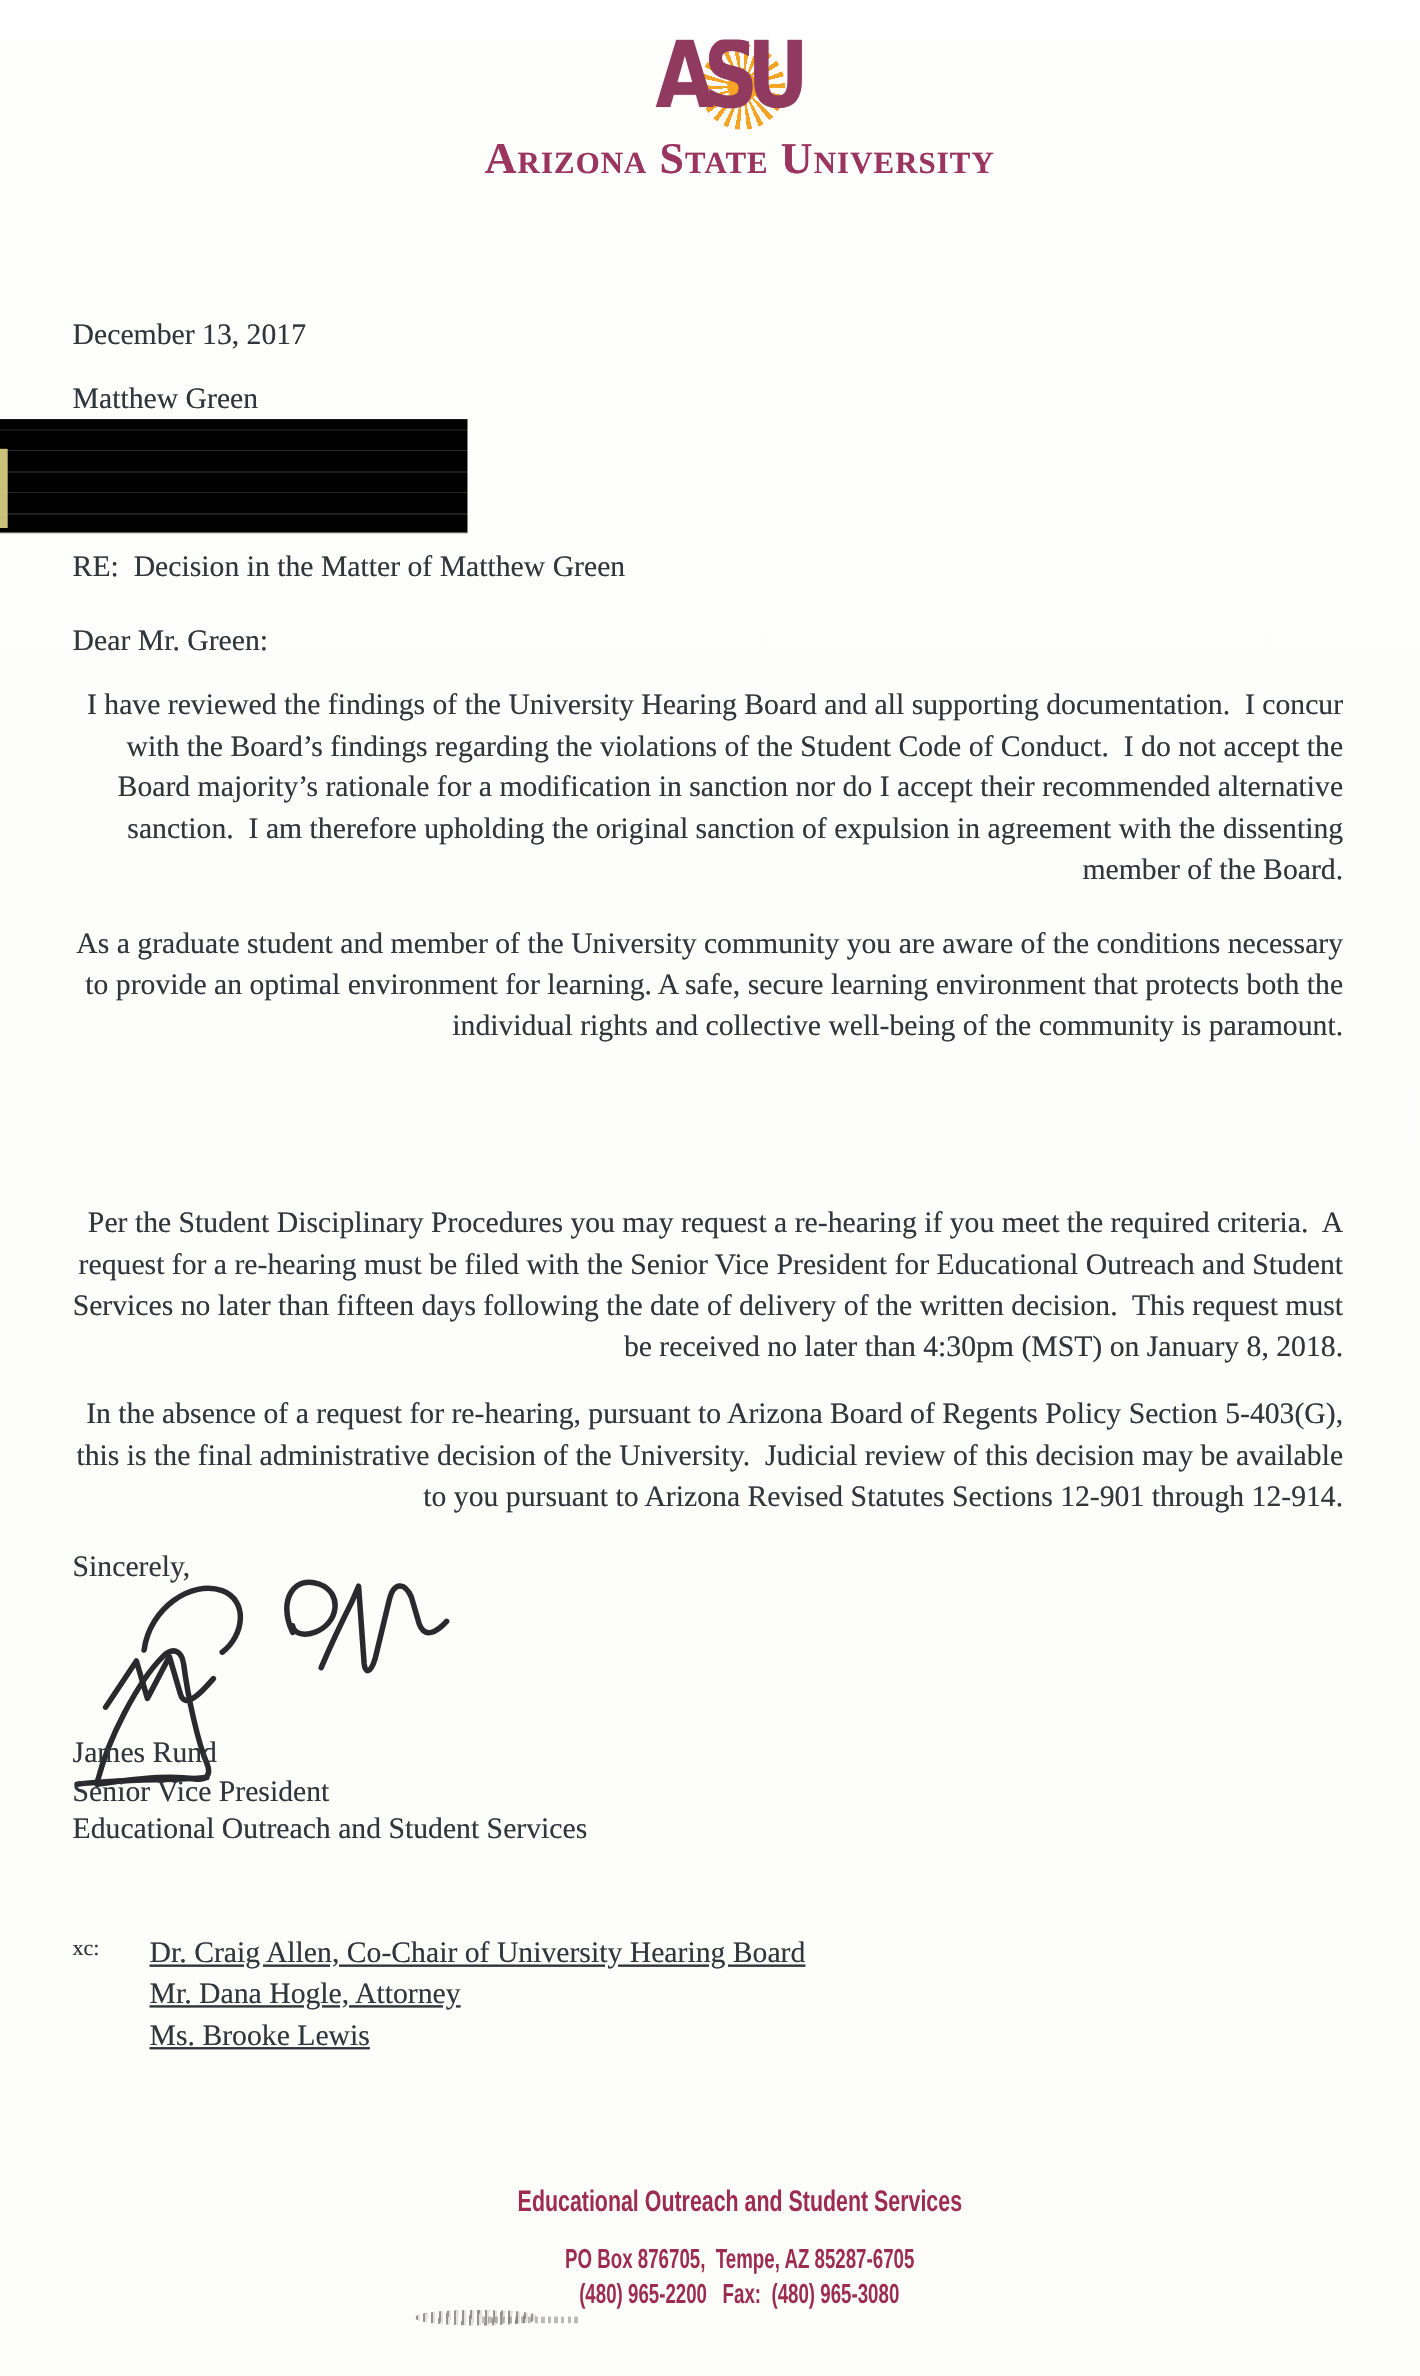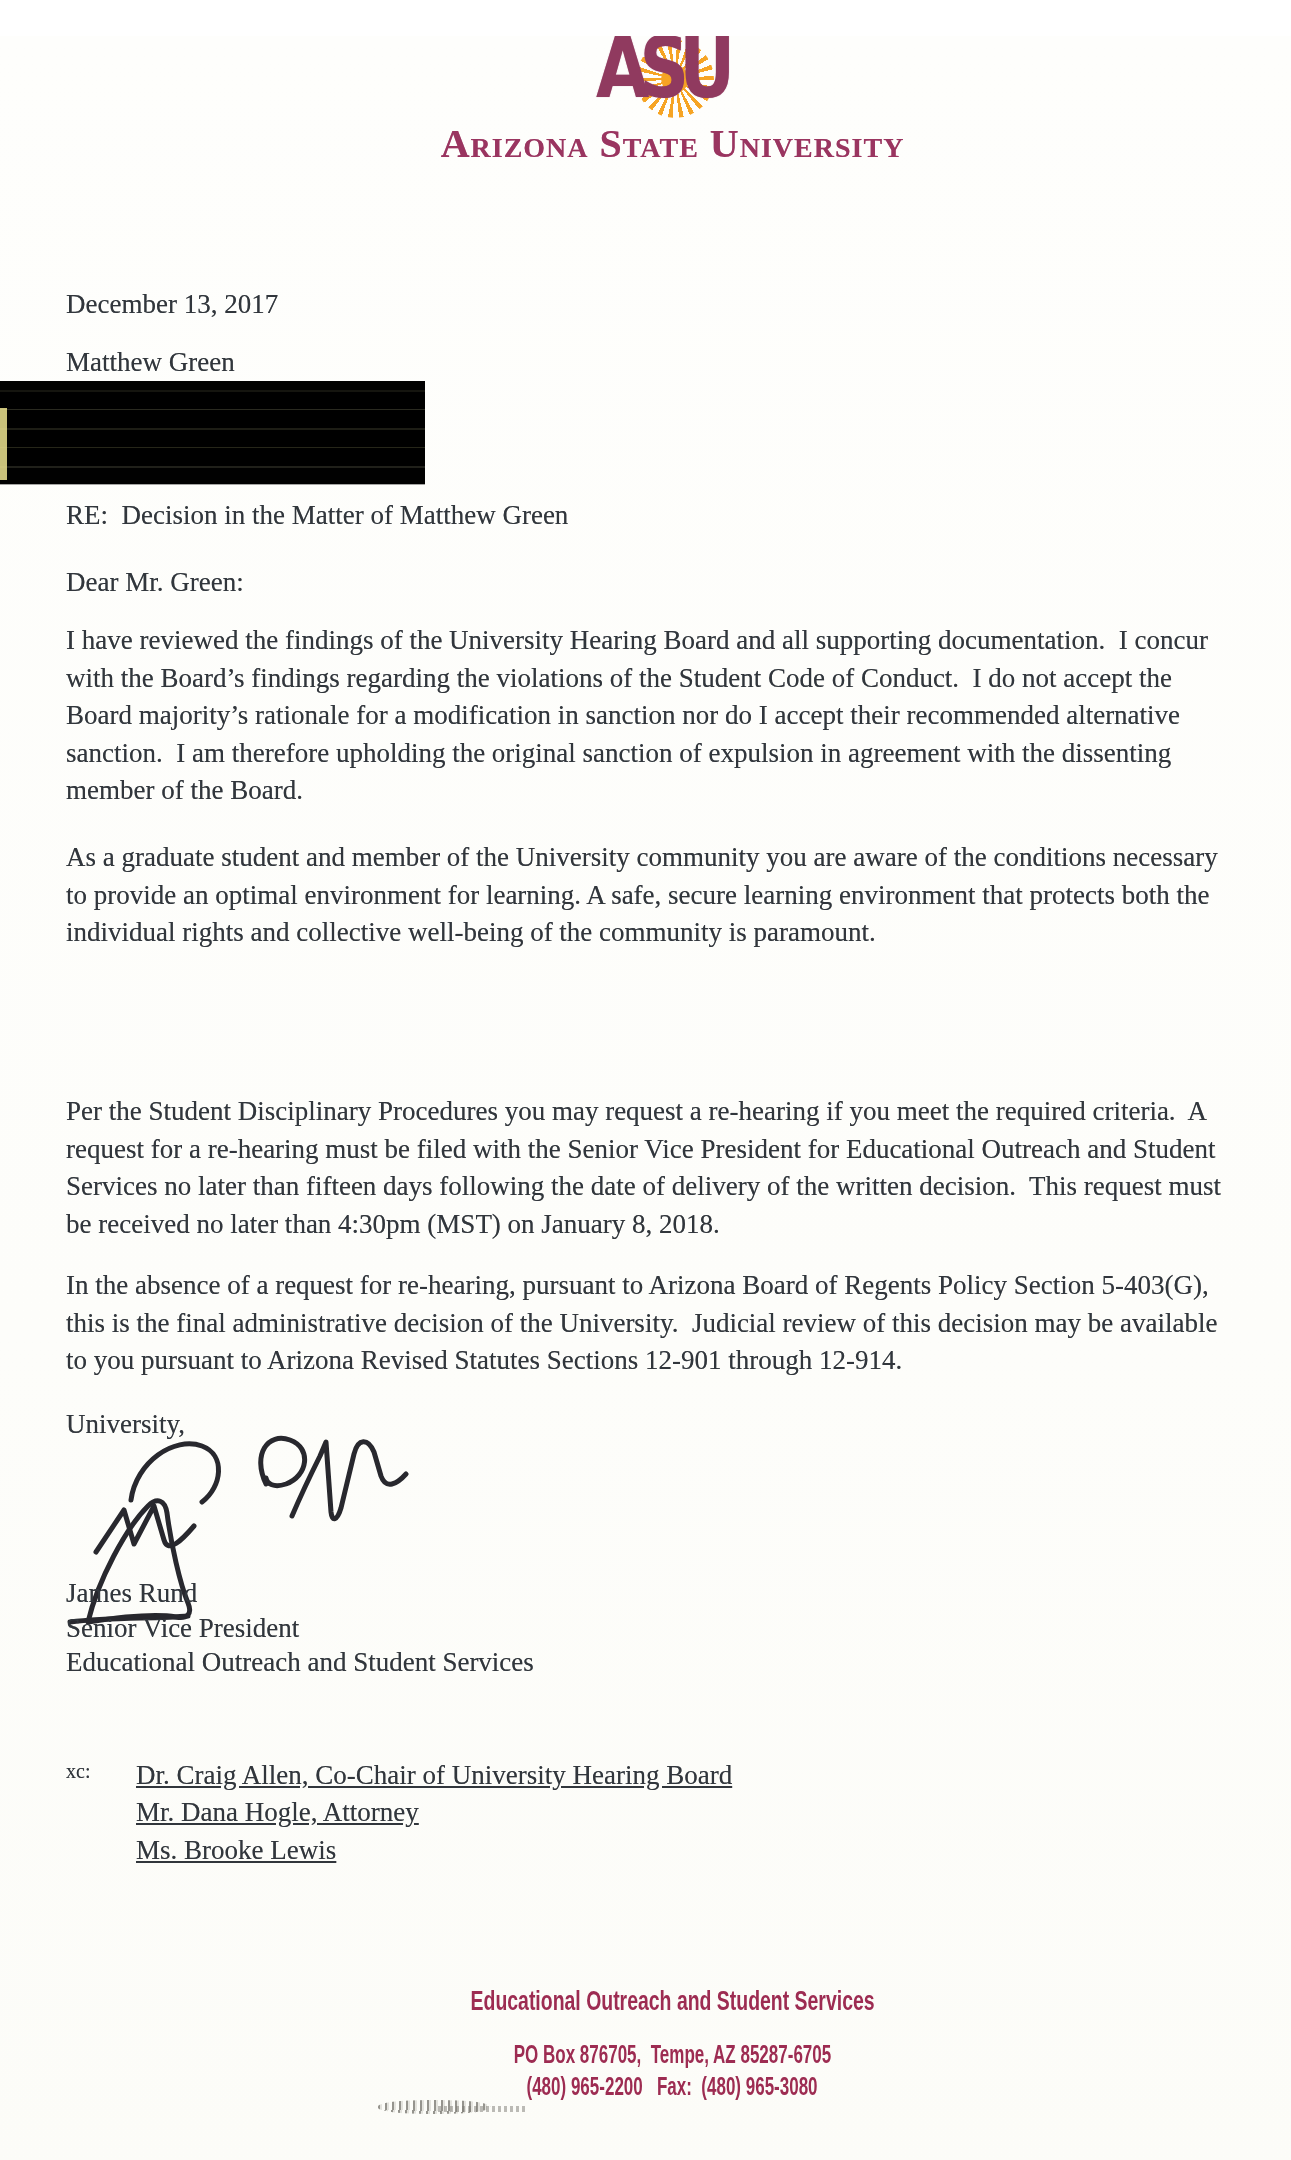--- a/index.html
+++ b/index.html
@@ -31,20 +31,21 @@
     left:27px;top:84px;width:1291px;text-align:center;
     font-family:"Liberation Serif", serif;font-variant:small-caps;font-weight:700;
     font-size:40px;letter-spacing:1px;color:#9a3560;
     text-shadow:0 0 .6px rgba(154,53,96,.55);
   }
   
   .bodytext{
     left:66px;width:1155px;font-size:27px;line-height:37.6px;
     white-space:pre-wrap;
     text-shadow:0 0 .5px rgba(49,54,60,.55);
+    text-align:right;
   }
   .single{width:auto;white-space:pre;}
   
   .redaction{
     left:0;top:345px;width:425px;height:103px;
     background:
       linear-gradient(180deg,
         #010101 0 9%, #15150f 9% 10.5%, #000 10.5% 27%, #2a2a20 27% 28.5%,
         #000 28.5% 46%, #1d1d15 46% 47.5%, #000 47.5% 64%, #262619 64% 65.5%,
         #000 65.5% 83%, #20201a 83% 84.5%, #010101 84.5% 100%);
@@ -96,21 +97,21 @@
   <div class="abs yellow-sliver"></div>
 
   <div class="abs bodytext single" style="top:461px">RE:  Decision in the Matter of Matthew Green</div>
   <div class="abs bodytext single" style="top:528px">Dear Mr. Green:</div>
 
   <div class="abs bodytext" style="top:586px">I have reviewed the findings of the University Hearing Board and all supporting documentation.  I concur with the Board’s findings regarding the violations of the Student Code of Conduct.  I do not accept the Board majority’s rationale for a modification in sanction nor do I accept their recommended alternative sanction.  I am therefore upholding the original sanction of expulsion in agreement with the dissenting member of the Board.</div>
   <div class="abs bodytext" style="top:803px">As a graduate student and member of the University community you are aware of the conditions necessary to provide an optimal environment for learning. A safe, secure learning environment that protects both the individual rights and collective well-being of the community is paramount.</div>
   <div class="abs bodytext" style="top:1057px">Per the Student Disciplinary Procedures you may request a re-hearing if you meet the required criteria.  A request for a re-hearing must be filed with the Senior Vice President for Educational Outreach and Student Services no later than fifteen days following the date of delivery of the written decision.  This request must be received no later than 4:30pm (MST) on January 8, 2018.</div>
   <div class="abs bodytext" style="top:1231px">In the absence of a request for re-hearing, pursuant to Arizona Board of Regents Policy Section 5-403(G), this is the final administrative decision of the University.  Judicial review of this decision may be available to you pursuant to Arizona Revised Statutes Sections 12-901 through 12-914.</div>
 
-  <div class="abs bodytext single" style="top:1370px">University,</div>
+  <div class="abs bodytext single" style="top:1370px">Sincerely,</div>
 
   <svg class="abs sig-svg" width="360" height="210" viewBox="0 0 360 210">
     <g fill="none" stroke="#17171d" stroke-width="5" stroke-linecap="round" stroke-linejoin="round" opacity=".92">
       <path d="M 75,68 C 80,30 118,4 146,14 C 170,23 166,55 146,70"></path>
       <path d="M 40,120 L 68,78 L 78,112 L 98,74 L 108,108 C 112,122 126,108 138,94"></path>
       <path d="M 32,190 C 42,148 70,96 92,74 C 101,65 109,68 111,81 C 115,112 124,152 132,171 C 137,183 130,187 120,185 C 96,181 58,186 32,190"></path>
       <path d="M 14,190 C 55,185 100,187 132,184"></path>
       <path d="M 210,52 C 196,22 212,0 234,8 C 256,16 252,44 230,52 C 218,56 211,52 210,46"></path>
       <path d="M 236,84 C 248,56 258,36 264,24 L 270,10 L 275,80 C 276,90 281,89 285,76 L 298,22 C 302,6 312,6 318,20 L 325,44 C 330,58 341,52 350,42"></path>
     </g>

